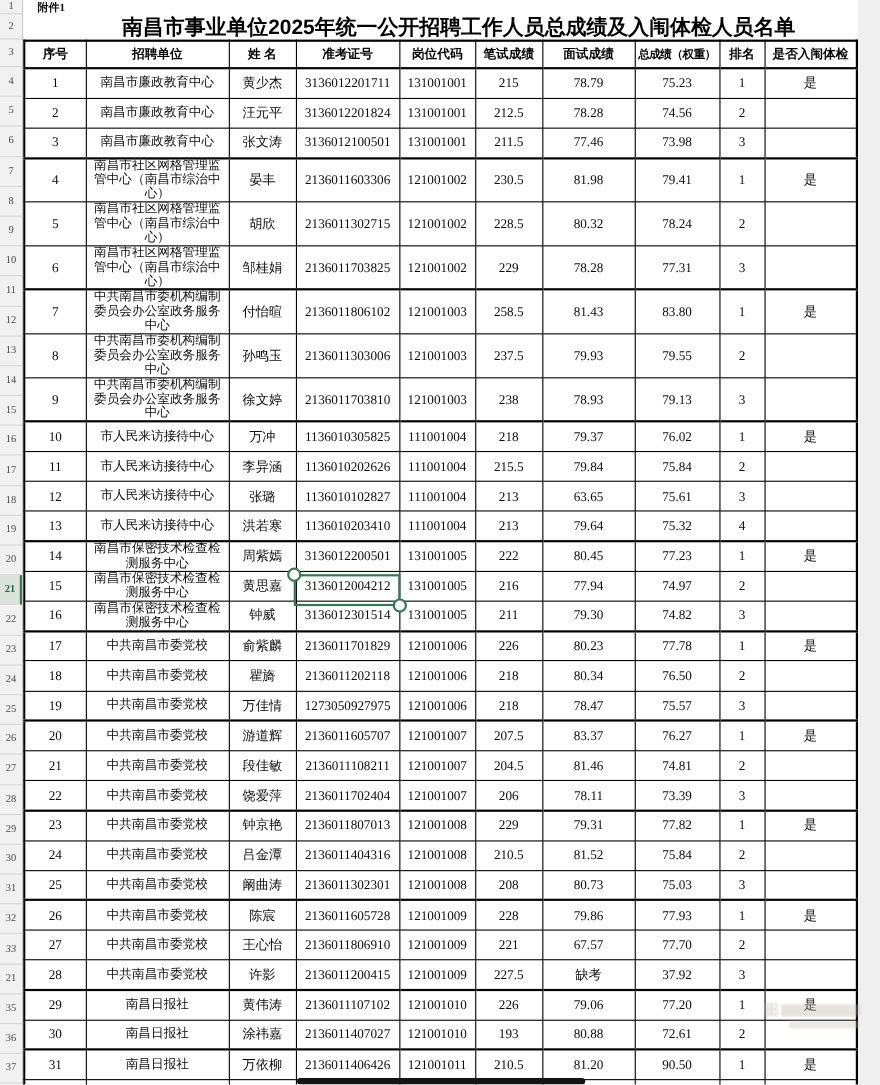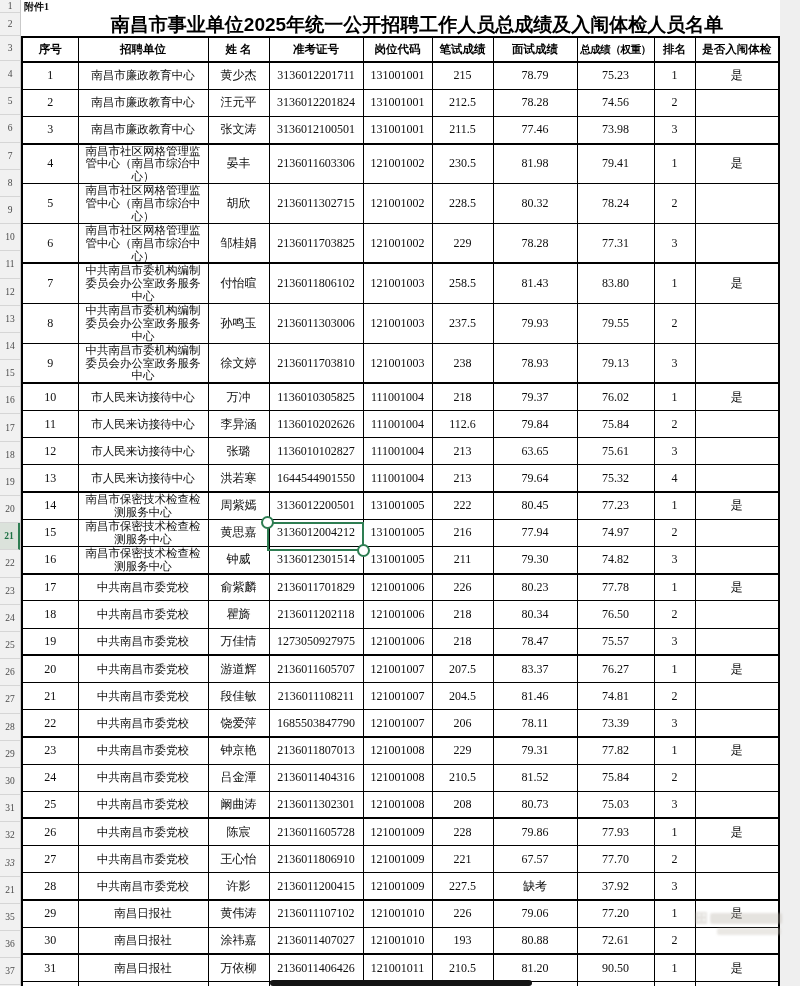--- a/index.html
+++ b/index.html
@@ -13,21 +13,21 @@
             background:#f1f1f1; border-right:1px solid #c9c9c9; z-index:2; }
   .gutter-cell { width:100%; display:flex; align-items:center; justify-content:center;
                  font-size:9.5px; color:#4a4a4a; border-bottom:1px solid #d6d6d6;
                  font-family:"Liberation Serif","DejaVu Serif",serif; }
   .gutter-cell.sel { background:#dbe2db; color:#1e7145; font-weight:bold;
                      border-right:2px solid #2e7d52; }
 
   
   .sheet { position:absolute; left:21px; top:0; width:759px; height:986px; background:#ffffff; }
 
-  .attach-row { height:13px; display:flex; align-items:center; padding-left:3px;
+  .attach-row { height:13px; display:flex; align-items:center; padding-left:13px;
                 font-size:10px; font-weight:bold; color:#111;
                 font-family:"Liberation Serif","DejaVu Serif",serif; }
   .title-row { height:23px; display:flex; align-items:center; justify-content:center;
                font-size:19px; font-weight:bold; color:#000; letter-spacing:0; white-space:nowrap;padding-left:33px; }
 
   table { border-collapse:collapse; table-layout:fixed; width:757px; }
   table, th, td { border:1px solid #000; }
   table { border-width:2px; }
   thead tr { height:25px; }
   tbody tr { height:27.2px; }
@@ -258,21 +258,21 @@
             <td class="c-total">76.02</td>
             <td class="c-rank">1</td>
             <td class="c-pass">是</td>
           </tr>
           <tr>
             <td class="c-seq">11</td>
             <td class="c-unit">市人民来访接待中心</td>
             <td class="c-name">李异涵</td>
             <td class="c-ticket">1136010202626</td>
             <td class="c-code">111001004</td>
-            <td class="c-written">112.6</td>
+            <td class="c-written">215.5</td>
             <td class="c-interview">79.84</td>
             <td class="c-total">75.84</td>
             <td class="c-rank">2</td>
             <td class="c-pass"></td>
           </tr>
           <tr>
             <td class="c-seq">12</td>
             <td class="c-unit">市人民来访接待中心</td>
             <td class="c-name">张璐</td>
             <td class="c-ticket">1136010102827</td>
@@ -280,21 +280,21 @@
             <td class="c-written">213</td>
             <td class="c-interview">63.65</td>
             <td class="c-total">75.61</td>
             <td class="c-rank">3</td>
             <td class="c-pass"></td>
           </tr>
           <tr>
             <td class="c-seq">13</td>
             <td class="c-unit">市人民来访接待中心</td>
             <td class="c-name">洪若寒</td>
-            <td class="c-ticket">1644544901550</td>
+            <td class="c-ticket">1136010203410</td>
             <td class="c-code">111001004</td>
             <td class="c-written">213</td>
             <td class="c-interview">79.64</td>
             <td class="c-total">75.32</td>
             <td class="c-rank">4</td>
             <td class="c-pass"></td>
           </tr>
           <tr class="group-start">
             <td class="c-seq">14</td>
             <td class="c-unit">南昌市保密技术检查检测服务中心</td>
@@ -388,21 +388,21 @@
             <td class="c-written">204.5</td>
             <td class="c-interview">81.46</td>
             <td class="c-total">74.81</td>
             <td class="c-rank">2</td>
             <td class="c-pass"></td>
           </tr>
           <tr>
             <td class="c-seq">22</td>
             <td class="c-unit">中共南昌市委党校</td>
             <td class="c-name">饶爱萍</td>
-            <td class="c-ticket">1685503847790</td>
+            <td class="c-ticket">2136011702404</td>
             <td class="c-code">121001007</td>
             <td class="c-written">206</td>
             <td class="c-interview">78.11</td>
             <td class="c-total">73.39</td>
             <td class="c-rank">3</td>
             <td class="c-pass"></td>
           </tr>
           <tr class="group-start">
             <td class="c-seq">23</td>
             <td class="c-unit">中共南昌市委党校</td>

